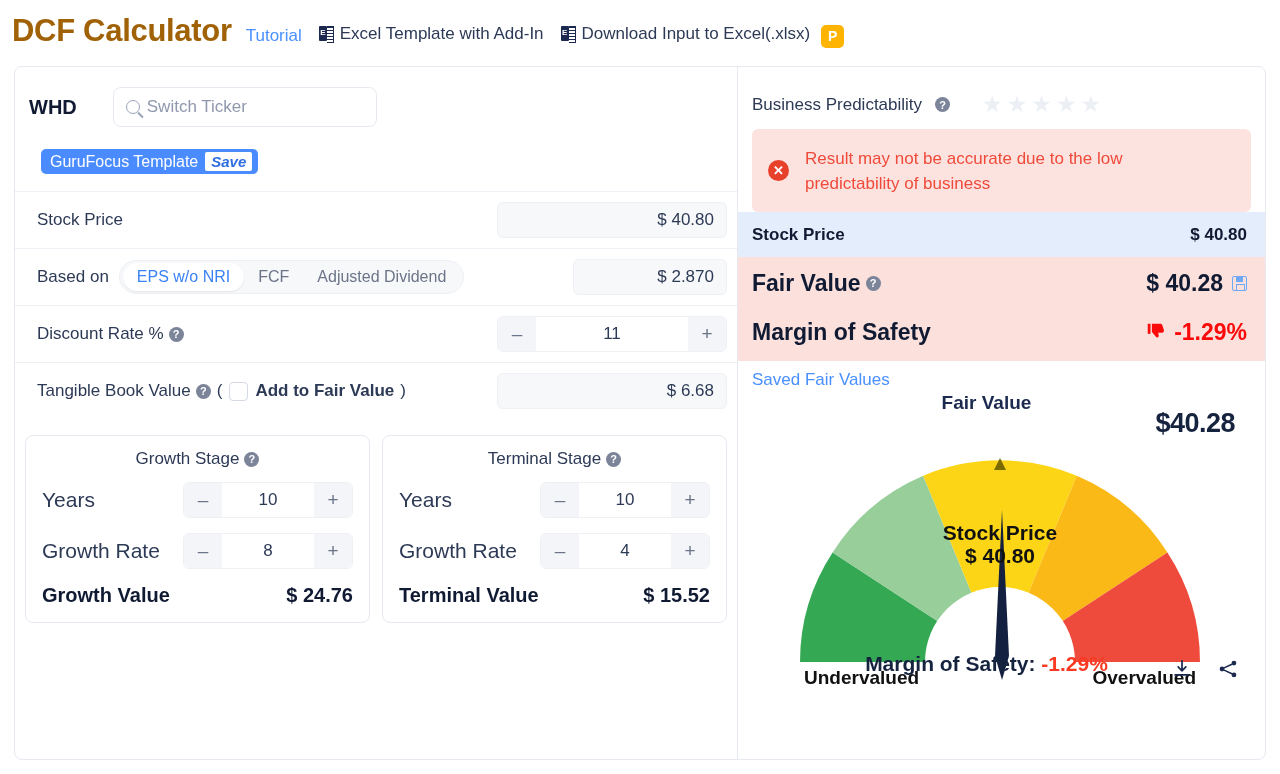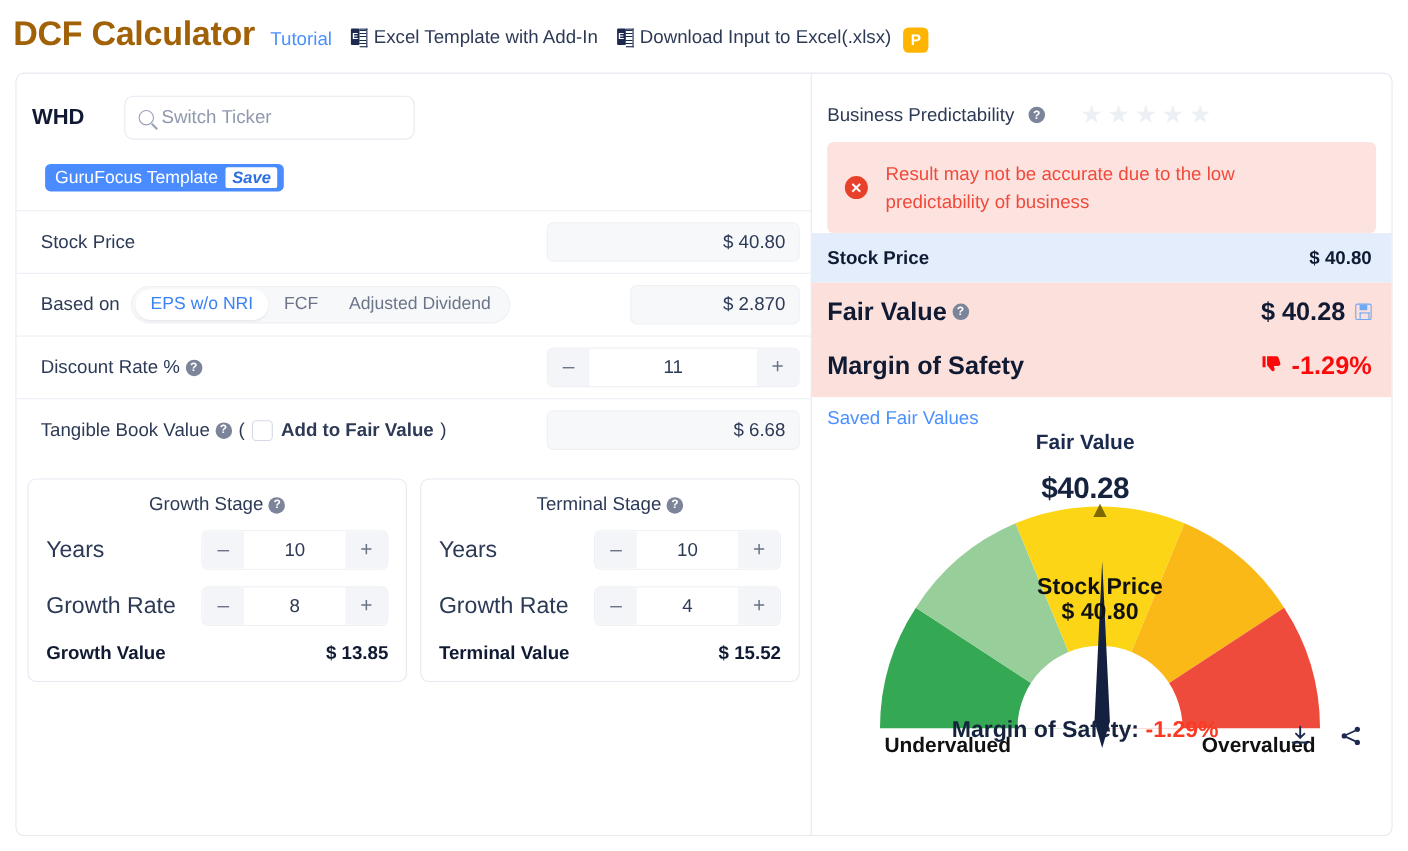--- a/index.html
+++ b/index.html
@@ -260,21 +260,21 @@
     margin-bottom: 13px;
   }
   .stage-row {
     display: flex; align-items: center;
     margin-bottom: 15px;
   }
   .stage-row .slabel { font-size: 21px; color: #2d3a56; }
   .stage-row .stepper { width: 170px; }
   .stage-foot {
     display: flex; align-items: center;
-    font-size: 17px; font-weight: bold; color: #101a33;
+    font-size: 20px; font-weight: bold; color: #101a33;
     margin-top: 5px;
   }
   .stage-foot .fv { margin-left: auto; }
 
   
   .bp-row {
     display: flex; align-items: center;
     padding: 26px 0 0 14px;
   }
   .bp-label { font-size: 17px; color: #2d3a56; display: flex; align-items: center; gap: 8px; }
@@ -351,22 +351,22 @@
     margin-top: 2px;
   }
   .gauge-fvlabel {
     position: absolute;
     left: 0; right: 30px; top: 0;
     text-align: center;
     font-size: 19px; font-weight: bold; color: #1b2a4e;
   }
   .gauge-fvnum {
     position: absolute;
-    left: 0; right: 30px; top: 37px;
-    text-align: center;
+    left: 0; right: 30px; top: 16px;
+    text-align: right;
     font-size: 27px; font-weight: bold; color: #16233f;
     letter-spacing: -0.5px;
   }
   .gauge-svg { position: absolute; left: 52px; top: 52px; }
   .mos-caption {
     position: absolute;
     left: 0; right: 30px; bottom: 16px;
     text-align: center;
     font-size: 21px; font-weight: bold; color: #16233f;
   }
@@ -480,21 +480,21 @@
         <div class="stage-row">
           <span class="slabel">Growth Rate</span>
           <div class="stepper">
             <span class="btn">–</span>
             <span class="num">8</span>
             <span class="btn">+</span>
           </div>
         </div>
         <div class="stage-foot">
           <span>Growth Value</span>
-          <span class="fv">$ 13.85</span>
+          <span class="fv">$ 24.76</span>
         </div>
       </div>
 
       <div class="stage">
         <div class="stage-title">
           <span>Terminal Stage</span>
           <span class="help">?</span>
         </div>
         <div class="stage-row">
           <span class="slabel">Years</span>

